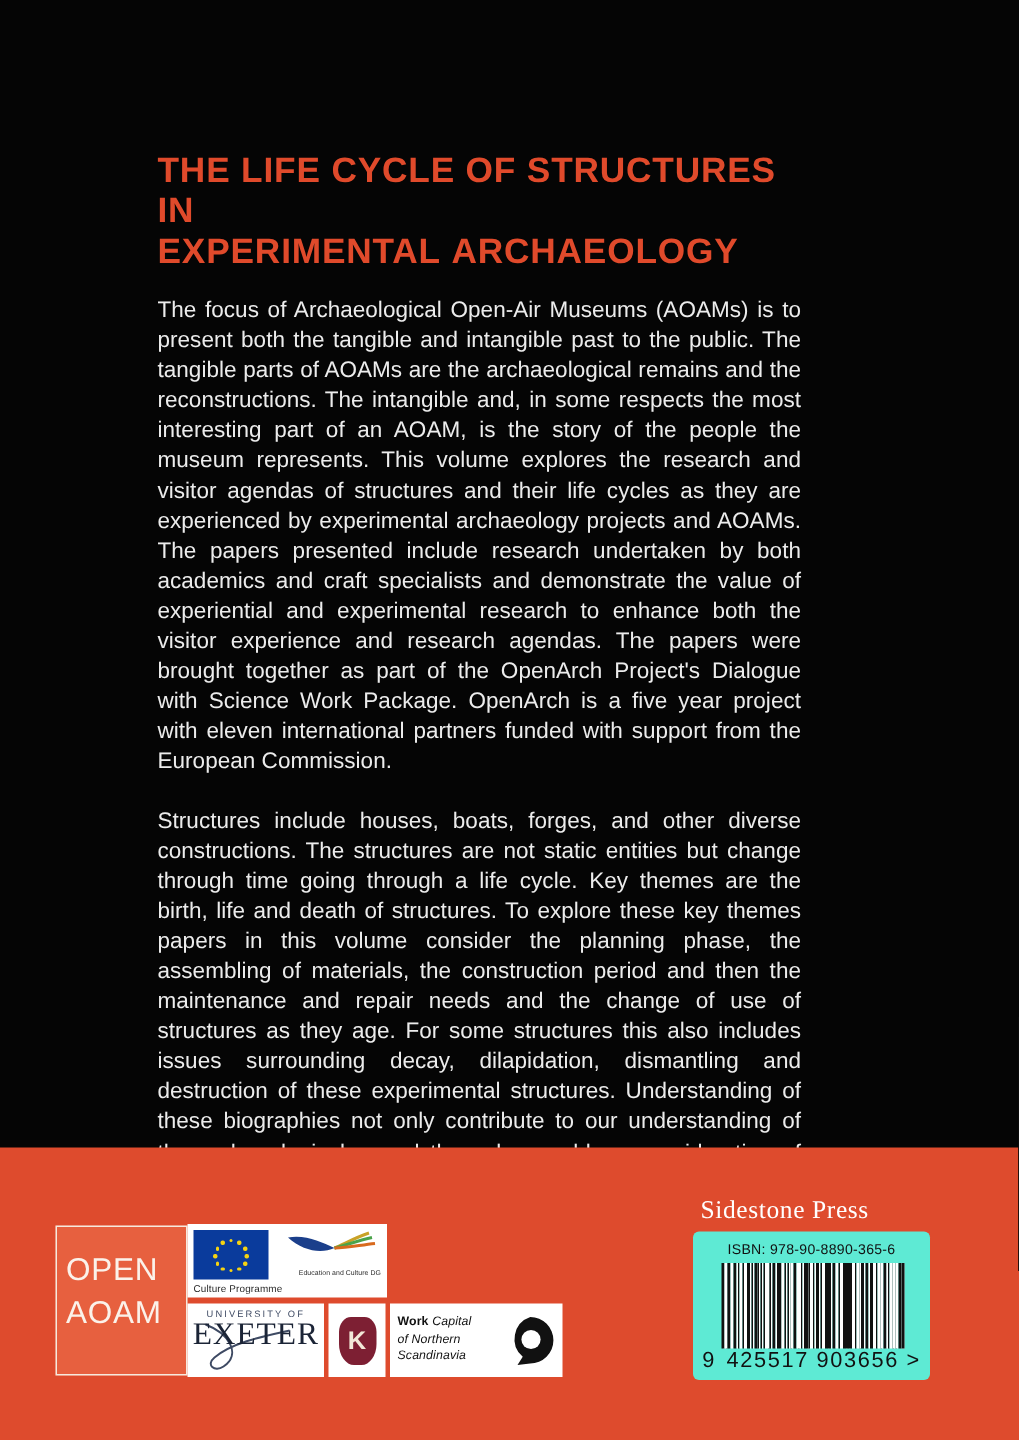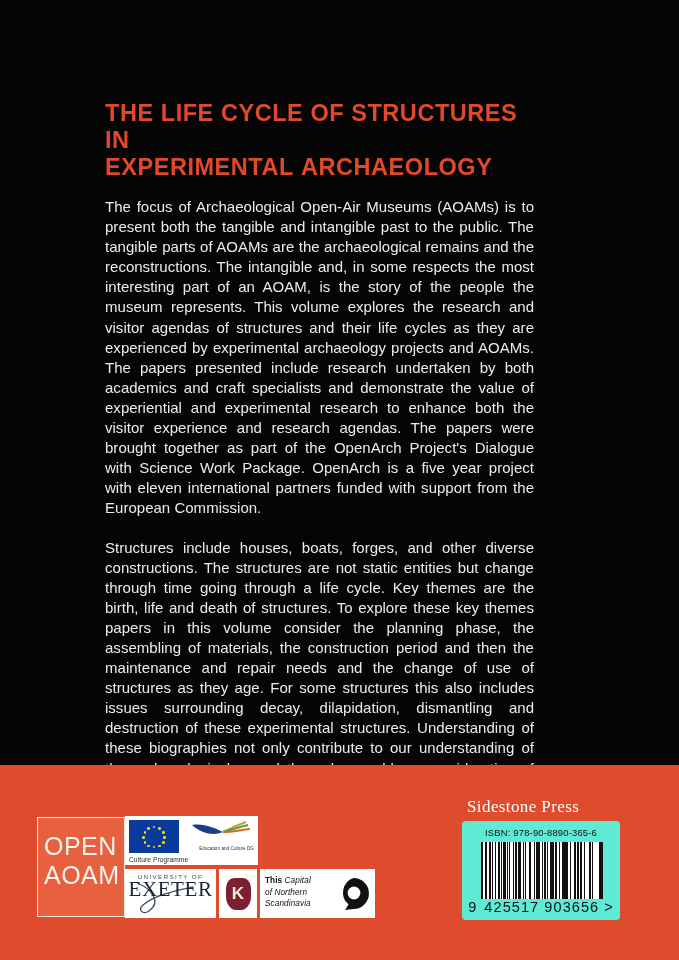--- a/index.html
+++ b/index.html
@@ -67,21 +67,21 @@
     background: #e7603f;
     border: 1.4px solid #f6e9de;
     box-sizing: border-box;
     overflow: hidden;
   }
   .openarch-logo .oa-text {
     position: absolute;
     left: 6px;
     top: 14px;
     color: #fbf2ea;
-    font-size: 25px;
+    font-size: 21px;
     line-height: 29px;
     letter-spacing: 0.5px;
     white-space: nowrap;
     font-weight: 400;
   }
 
   
   .logo-strip {
     position: absolute;
     left: 125px;
@@ -337,21 +337,21 @@
     </div>
 
     <div class="plate plate-shield">
       <div class="shield">
         <span class="shield-glyph">K</span>
       </div>
     </div>
 
     <div class="plate plate-oulu">
       <div class="oulu-text">
-        <b>This</b><span> Capital</span><br>
+        <b>Work</b><span> Capital</span><br>
         <span>of Northern</span><br>
         <span>Scandinavia</span>
       </div>
       <svg class="oulu-mark" viewBox="0 0 33 33">
         <path d="M16.5 1 A15.5 15.5 0 1 1 16.4 32 L8 33 L11.5 27.5 A15.5 15.5 0 0 1 16.5 1 Z" fill="#111"></path>
         <circle cx="17" cy="16" r="6.4" fill="#ffffff"></circle>
       </svg>
     </div>
   </div>
 

